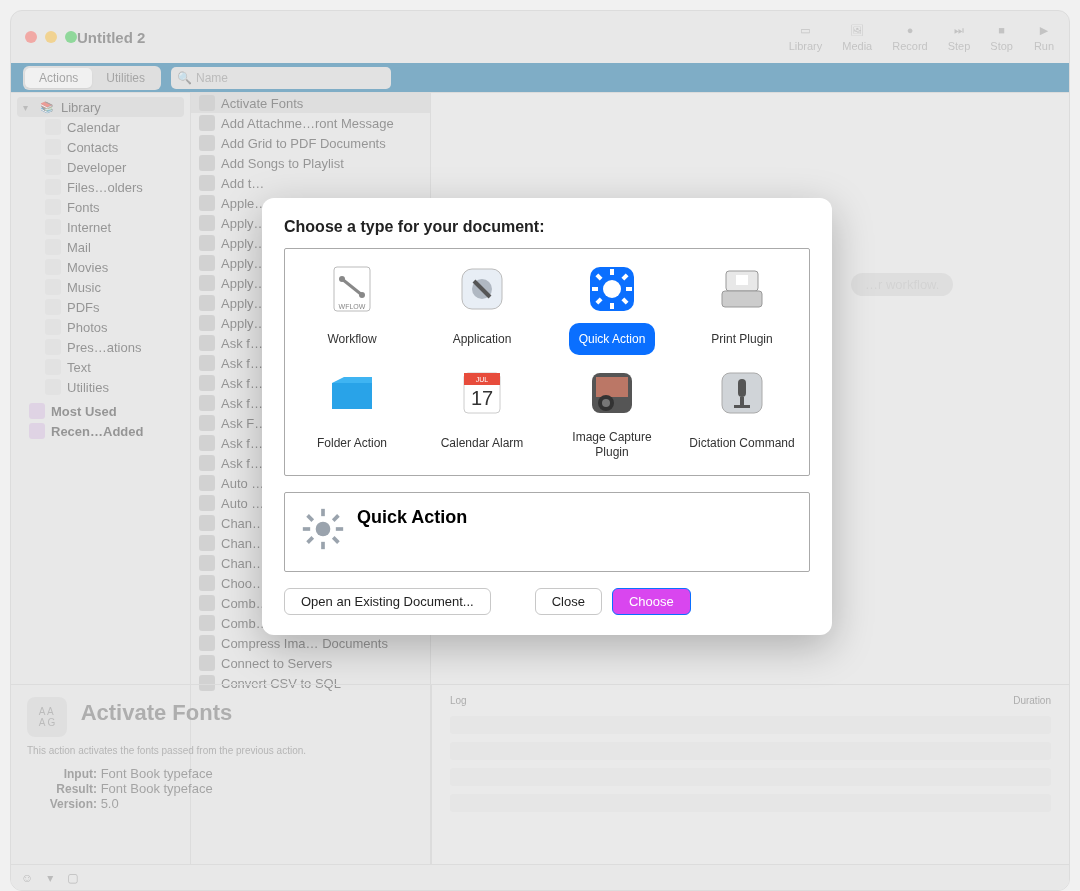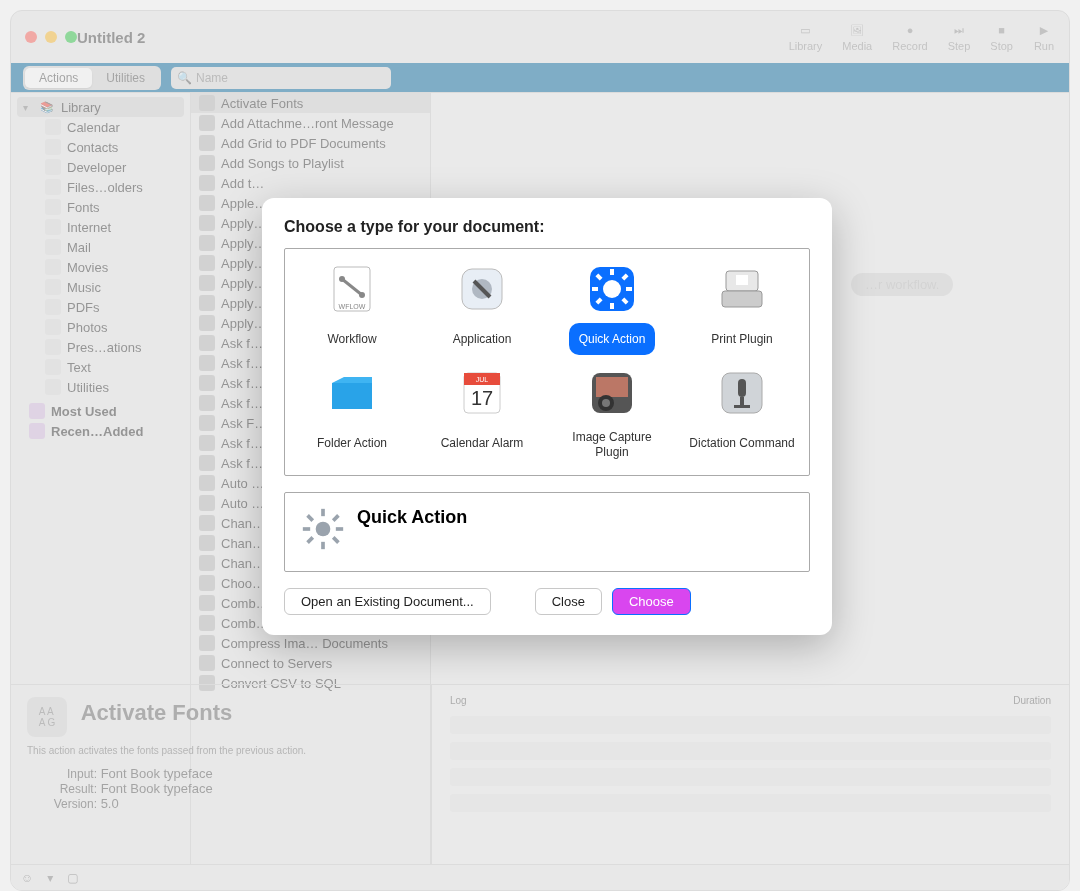--- a/index.html
+++ b/index.html
@@ -28,21 +28,21 @@
 .ac-row{display:flex;align-items:center;padding:2px 8px;gap:6px;white-space:nowrap;overflow:hidden;text-overflow:ellipsis;}
 .ac-row.hdr{background:#d4d4d4;}
 .ac-row .ic{width:16px;height:16px;border-radius:3px;background:#bbb;display:inline-block;}
 .canvas{flex:1;background:#f0f0f0;position:relative;}
 .placeholder{position:absolute;left:420px;top:180px;color:#bcbcbc;font-size:13px;background:#d6d6d6;border-radius:12px;padding:4px 14px;}
 .logpanel{position:absolute;left:0;right:0;bottom:26px;height:180px;border-top:1px solid #d0d0d0;display:flex;}
 .logleft{width:420px;padding:12px 16px;color:#555;font-size:13px;}
 .logleft .ic{width:40px;height:40px;border-radius:8px;background:#d8d8d8;display:inline-flex;align-items:center;justify-content:center;vertical-align:middle;margin-right:10px;color:#888;font-size:10px;}
 .logleft h2{font-size:22px;font-weight:700;color:#6a6a6a;display:inline;}
 .logleft p{margin:8px 0 10px;font-size:10px;color:#7a7a7a;}
-.kv{font-size:12px;color:#555;text-align:right;display:inline-block;width:70px;font-weight:400;}
+.kv{font-size:12px;color:#555;text-align:right;display:inline-block;width:70px;font-weight:700;}
 .logright{flex:1;padding:10px 18px 0;border-left:1px solid #d0d0d0;}
 .loghdr{display:flex;justify-content:space-between;font-size:10px;color:#666;margin-bottom:10px;}
 .logrow{height:18px;background:#e6e6e6;border-radius:3px;margin-bottom:8px;}
 .statusbar{position:absolute;left:0;right:0;bottom:0;height:26px;border-top:1px solid #d0d0d0;background:#ececec;display:flex;align-items:center;padding:0 10px;gap:14px;color:#888;font-size:12px;}
 .scrim{position:absolute;inset:0;background:rgba(230,230,230,0.55);}
 .modal{position:absolute;left:262px;top:198px;width:570px;background:#fff;border-radius:12px;box-shadow:0 12px 40px rgba(0,0,0,.25);padding:20px 22px;}
 .modal h3{font-size:16px;font-weight:700;margin-bottom:12px;color:#222;}
 .grid-box{border:1px solid #aaa;border-radius:2px;padding:12px 4px;}
 .grid{display:grid;grid-template-columns:repeat(4,1fr);gap:10px 4px;}
 .item{display:flex;flex-direction:column;align-items:center;font-size:12px;color:#333;text-align:center;cursor:default;}

